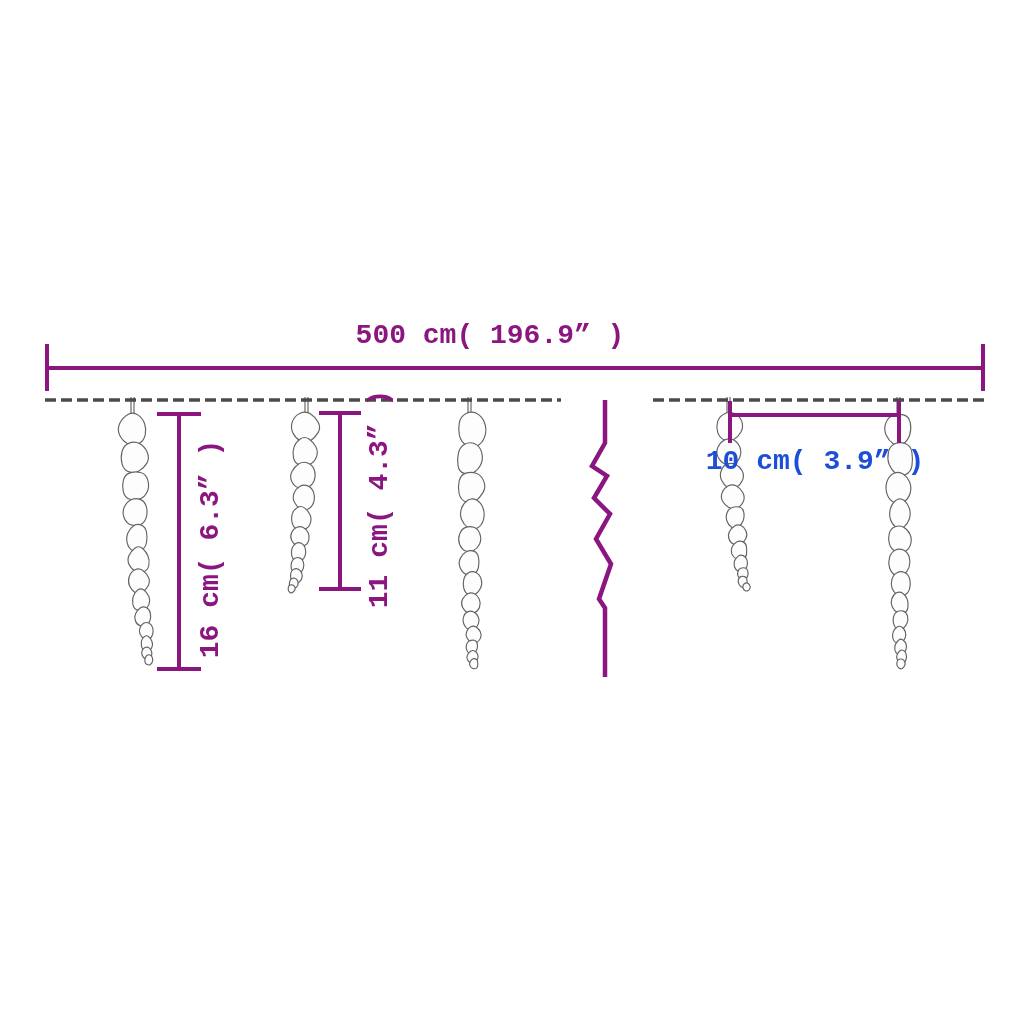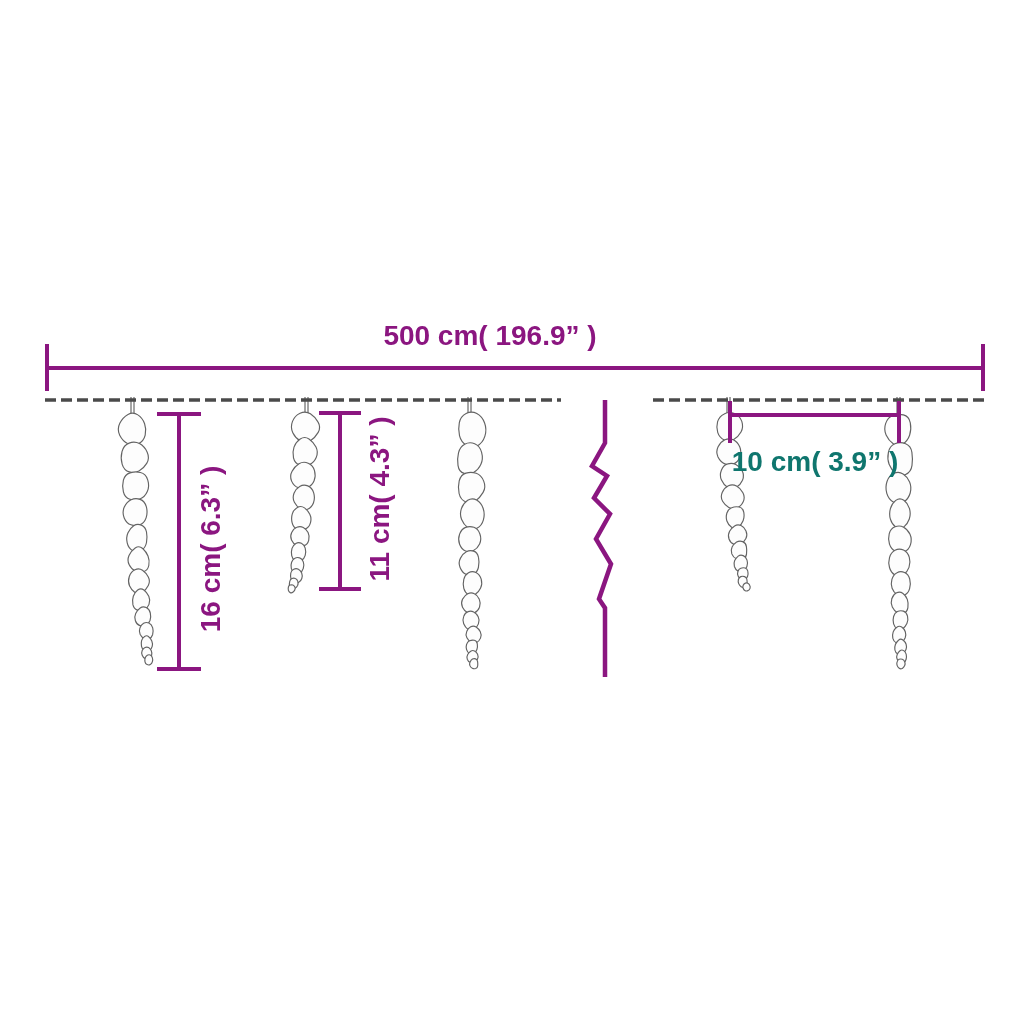--- a/index.html
+++ b/index.html
@@ -1,21 +1,21 @@
 <!DOCTYPE html>
 <html><head>
 <meta charset="utf-8">
 <style>
   html, body { margin: 0; padding: 0; background: #ffffff; }
   .canvas {
     position: relative;
     width: 1024px;
     height: 1024px;
     overflow: hidden;
-    font-family: Liberation Sans, sans-serif;
+    font-family: Liberation Mono, monospace;
   }
   #art { position: absolute; left: 0; top: 0; }
   .dim-label {
     position: absolute;
     font-weight: bold;
     font-size: 28px;
     line-height: 30px;
     white-space: nowrap;
     letter-spacing: 0px;
   }
@@ -144,14 +144,14 @@
       </g>
       <polyline points="605,400 605,443 592,466 607,476 594,498 610,514 596,539 611,564 599,599 605,608 605,677" fill="none" stroke="#8b1680" stroke-width="4.5"></polyline>
     </svg>
 
   <div class="dim-label" id="label-total" style="color: rgb(139, 22, 128);">500 cm( 196.9”  )</div>
 
   <div class="dim-label" id="label-16" style="color: rgb(139, 22, 128);">16 cm( 6.3”  )</div>
 
   <div class="dim-label" id="label-11" style="color: rgb(139, 22, 128);">11 cm( 4.3”  )</div>
 
-  <div class="dim-label" id="label-10" style="color: #0f766e;">10 cm( 3.9”  )</div>
+  <div class="dim-label" id="label-10" style="color: #1d4ed8;">10 cm( 3.9”  )</div>
 </div>
 
 </body></html>

